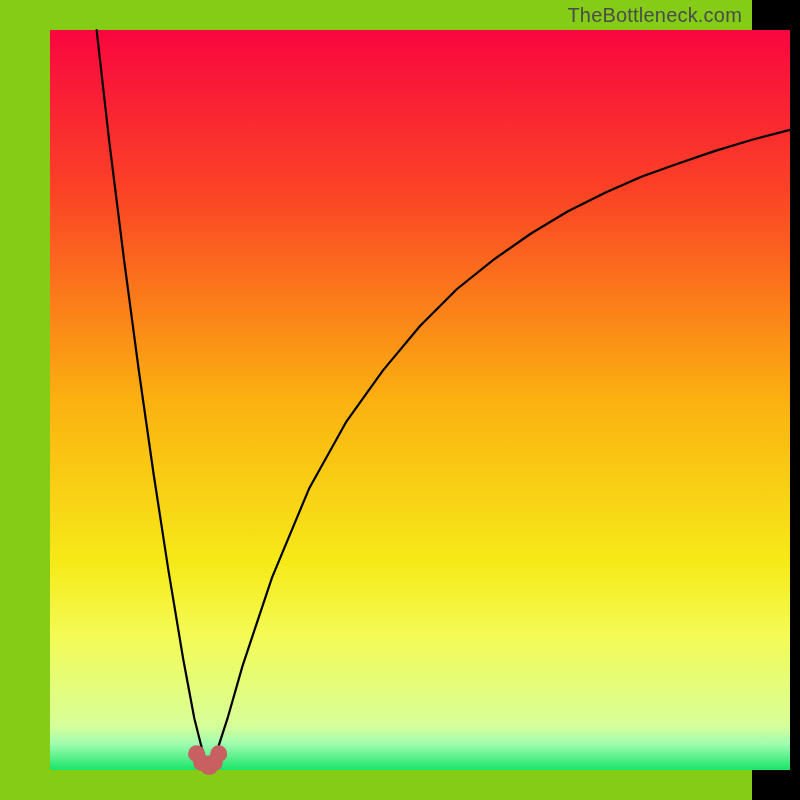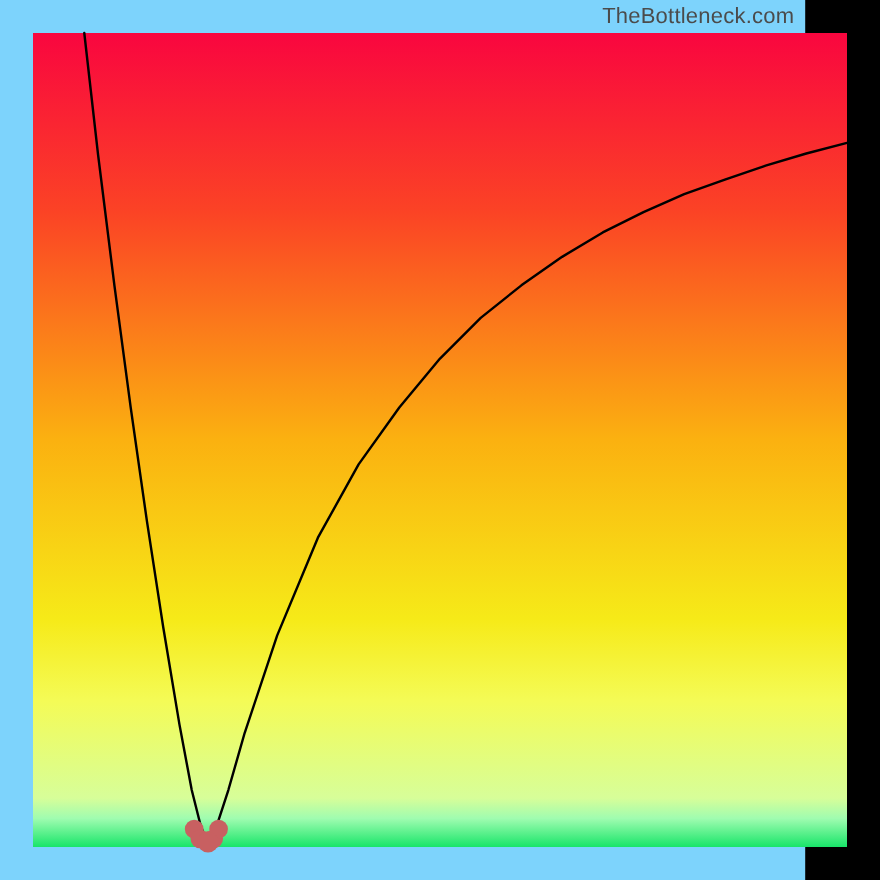--- a/index.html
+++ b/index.html
@@ -8,21 +8,22 @@
     width: 800px;
     height: 800px;
     background: #000;
     overflow: hidden;
     font-family: Arial, Helvetica, sans-serif;
   }
   .frame {
     position: relative;
     width: 732px;
     height: 800px;
-    background: #7dd3fc;
+    background: #84cc16;
+    padding-left: 20px;
   }
   .watermark {
     position: absolute;
     top: 4px;
     right: 10px;
     color: #4b4b4b;
     font-size: 20px;
     font-weight: 500;
     letter-spacing: 0.2px;
     z-index: 10;

